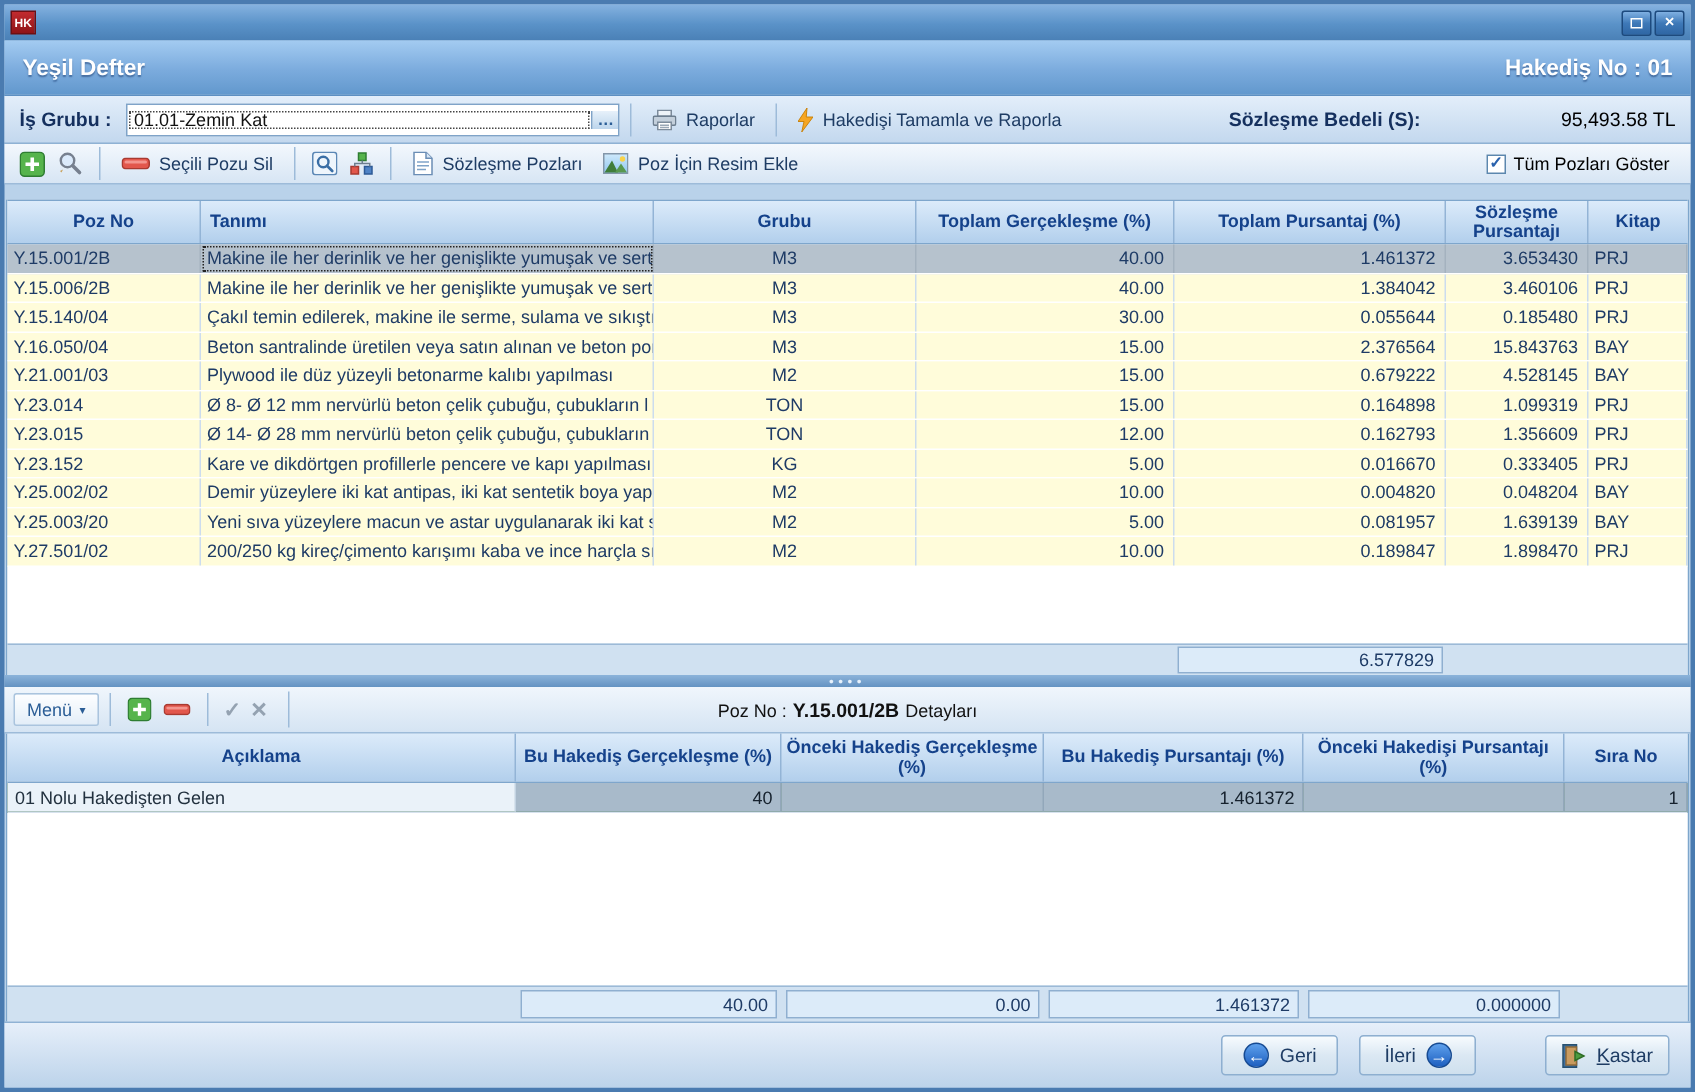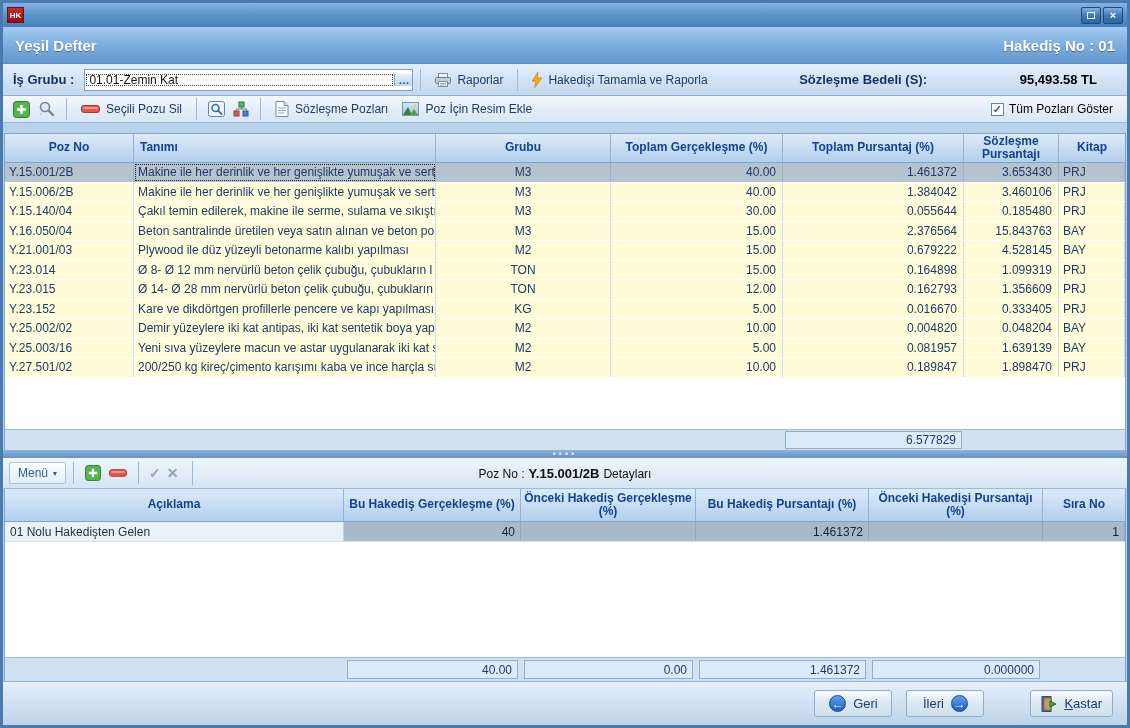--- a/index.html
+++ b/index.html
@@ -62,21 +62,21 @@
     border-left: 1px solid #7fa3c8; display: flex; align-items: center; justify-content: center;
     color: #2a5d96; font-weight: bold; font-size: 11px;
   }
   .vsep { width: 1px; height: 22px; background: #9dbbd9; margin: 0 7px; flex: 0 0 auto; }
   .flatbtn {
     display: flex; align-items: center; gap: 6px; padding: 3px 7px;
     color: #1e3c64; border-radius: 2px; white-space: nowrap;
   }
   .ttop .spacer { flex: 1; }
   .lbl-bedel { font-weight: bold; color: #15305e; font-size: 13px; }
-  .val-bedel { font-weight: bold; color: #000; font-size: 13px; width: 170px; text-align: right; margin-right: 20px; }
+  .val-bedel { font-weight: normal; color: #000; font-size: 13px; width: 170px; text-align: right; }
   
   .tmain {
     height: 27px; flex: 0 0 auto;
     background: linear-gradient(180deg,#f3f8fd 0%,#d7e5f4 100%);
     border-bottom: 1px solid #9dbbd9;
     display: flex; align-items: center; padding: 0 6px;
   }
   .iconbtn { display: flex; align-items: center; justify-content: center; padding: 2px 4px; border-radius: 2px; }
   .tmain .spacer { flex: 1; }
   .chk-wrap { display: flex; align-items: center; gap: 5px; margin-right: 8px; }
@@ -429,21 +429,21 @@
         <div class="trow">
           <div class="cell c0">Y.25.002/02</div>
           <div class="cell c1">Demir yüzeylere iki kat antipas, iki kat sentetik boya yapı</div>
           <div class="cell c2">M2</div>
           <div class="cell c3">10.00</div>
           <div class="cell c4">0.004820</div>
           <div class="cell c5">0.048204</div>
           <div class="cell c6">BAY</div>
         </div>
         <div class="trow">
-          <div class="cell c0">Y.25.003/16</div>
+          <div class="cell c0">Y.25.003/20</div>
           <div class="cell c1">Yeni sıva yüzeylere macun ve astar uygulanarak iki kat su</div>
           <div class="cell c2">M2</div>
           <div class="cell c3">5.00</div>
           <div class="cell c4">0.081957</div>
           <div class="cell c5">1.639139</div>
           <div class="cell c6">BAY</div>
         </div>
         <div class="trow">
           <div class="cell c0">Y.27.501/02</div>
           <div class="cell c1">200/250 kg kireç/çimento karışımı kaba ve ince harçla sı</div>

